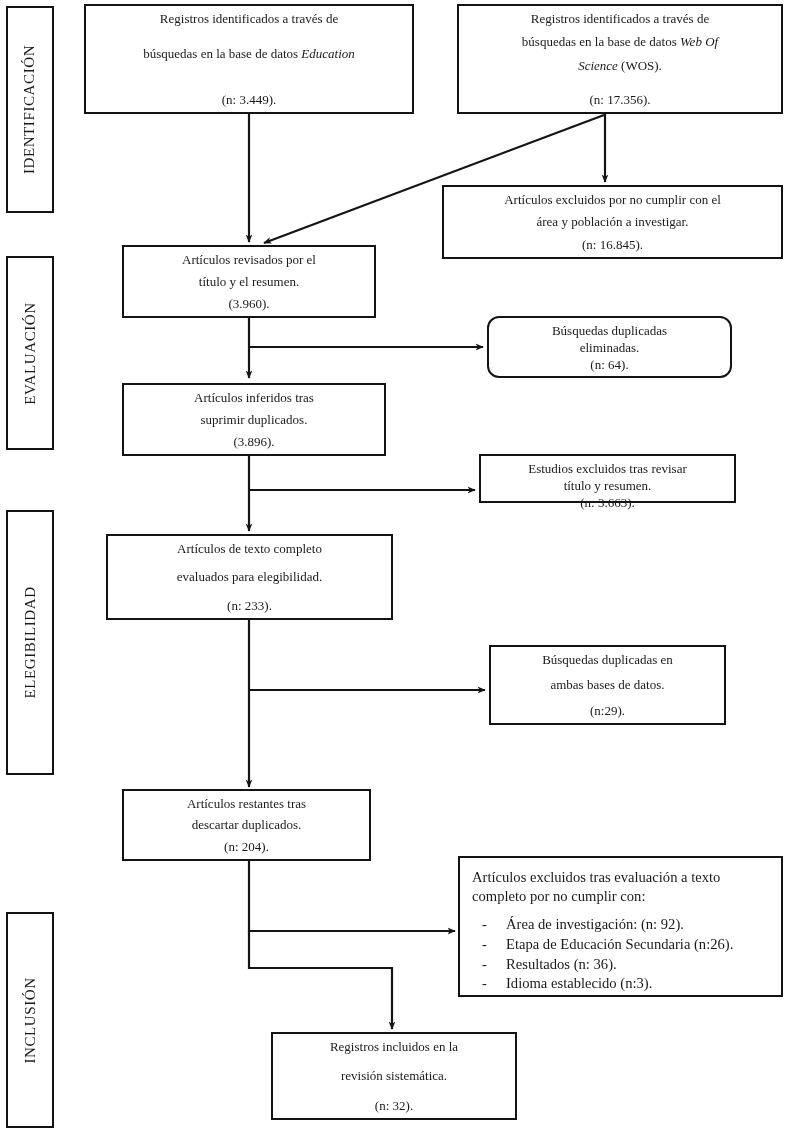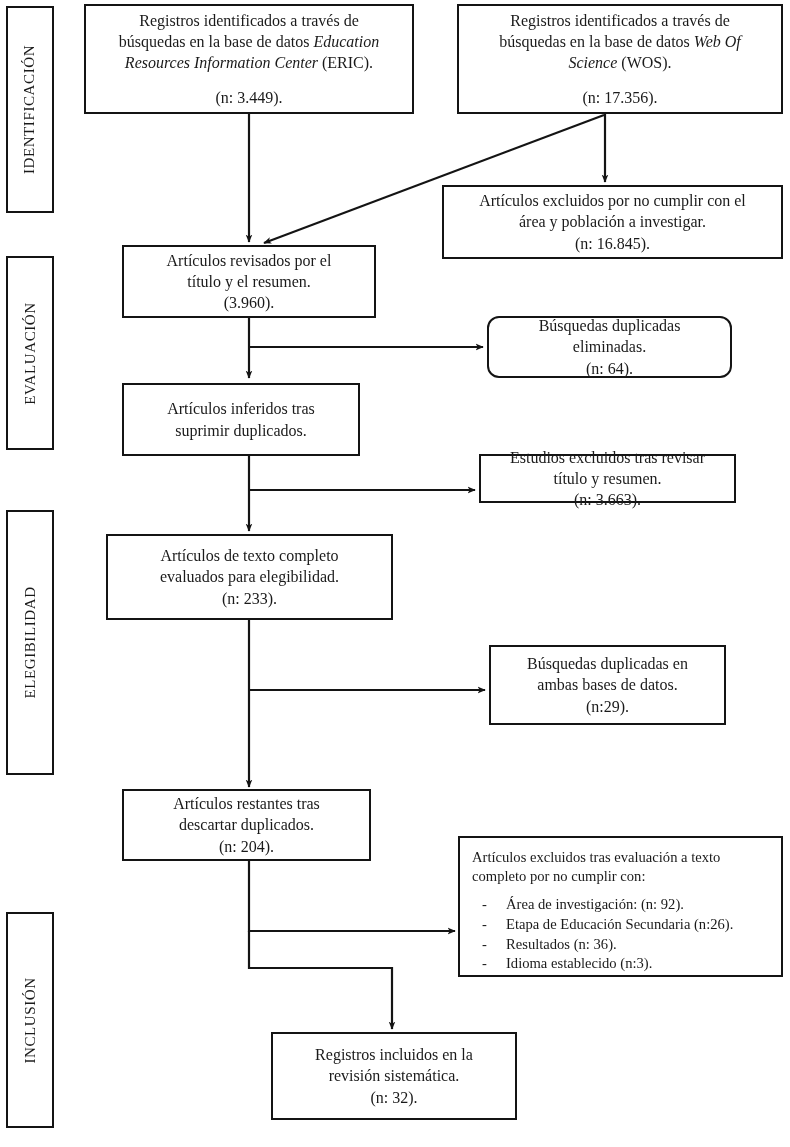--- a/index.html
+++ b/index.html
@@ -27,23 +27,23 @@
     pointer-events: none;
   }
   .node {
     position: absolute;
     box-sizing: border-box;
     background: #ffffff;
     border: 2px solid #141414;
     display: flex;
     flex-direction: column;
     align-items: center;
-    justify-content: center;
+    justify-content: space-between;
     text-align: center;
-    font-size: 16px;
+    font-size: 13px;
     line-height: 1.32;
     padding: 4px 8px;
   }
   .node .ln {
     display: block;
     width: 100%;
   }
   .node .ln em {
     font-style: italic;
   }
@@ -66,20 +66,21 @@
     letter-spacing: 0.6px;
     font-family: "Liberation Serif", "DejaVu Serif", serif;
   }
   .node.listbox {
     align-items: flex-start;
     justify-content: flex-start;
     text-align: left;
     padding: 10px 12px 8px 12px;
     font-size: 14.6px;
     line-height: 1.3;
+    margin-top: 20px;
   }
   .node.listbox .intro {
     display: block;
     width: 100%;
     text-align: left;
   }
   .node.listbox ul {
     margin: 9px 0 0 0;
     padding: 0;
     list-style: none;
@@ -139,21 +140,20 @@
   <div class="stage" style="left:6px; top:510px; width:48px; height:265px;">
     <span class="stage-label">ELEGIBILIDAD</span>
   </div>
   <div class="stage" style="left:6px; top:912px; width:48px; height:216px;">
     <span class="stage-label">INCLUSIÓN</span>
   </div>
 
   <div class="node spaced" style="left:84px; top:4px; width:330px; height:110px;">
     <span class="ln">Registros identificados a través de</span>
     <span class="ln"><span>búsquedas en la base de datos </span><em>Education</em></span>
-    <span class="ln"><em>Resources Information Center</em><span> (ERIC).</span></span>
     <span class="ln count">(n: 3.449).</span>
   </div>
 
   <div class="node spaced" style="left:457px; top:4px; width:326px; height:110px;">
     <span class="ln">Registros identificados a través de</span>
     <span class="ln"><span>búsquedas en la base de datos </span><em>Web Of</em></span>
     <span class="ln"><em>Science</em><span> (WOS).</span></span>
     <span class="ln count">(n: 17.356).</span>
   </div>
 
@@ -168,23 +168,24 @@
     <span class="ln">título y el resumen.</span>
     <span class="ln count">(3.960).</span>
   </div>
 
   <div class="node" style="left:487px; top:316px; width:245px; height:62px;border-radius:12px;">
     <span class="ln">Búsquedas duplicadas</span>
     <span class="ln">eliminadas.</span>
     <span class="ln count">(n: 64).</span>
   </div>
 
-  <div class="node" style="left:122px; top:383px; width:238px; height:73px;">
+  <div class="node" style="left:122px; top:383px; width:264px; height:73px;">
     <span class="ln">Artículos inferidos tras</span>
     <span class="ln">suprimir duplicados.</span>
+    <span class="ln count">(3.896).</span>
   </div>
 
   <div class="node" style="left:479px; top:454px; width:257px; height:49px;">
     <span class="ln">Estudios excluidos tras revisar</span>
     <span class="ln">título y resumen.</span>
     <span class="ln count">(n: 3.663).</span>
   </div>
 
   <div class="node" style="left:106px; top:534px; width:287px; height:86px;">
     <span class="ln">Artículos de texto completo</span>

